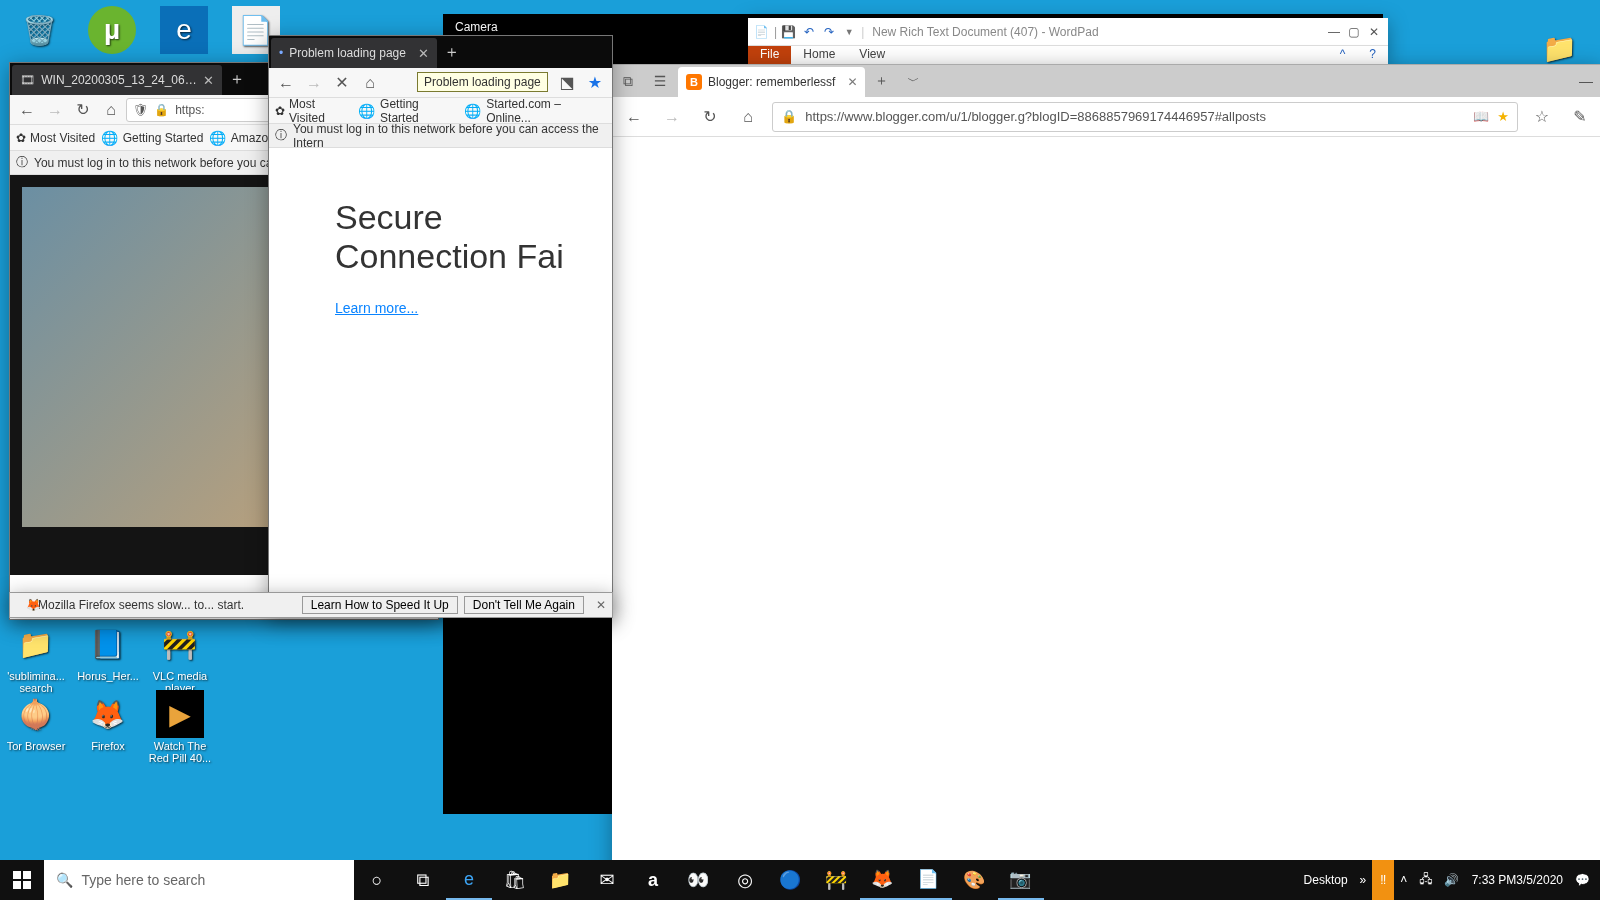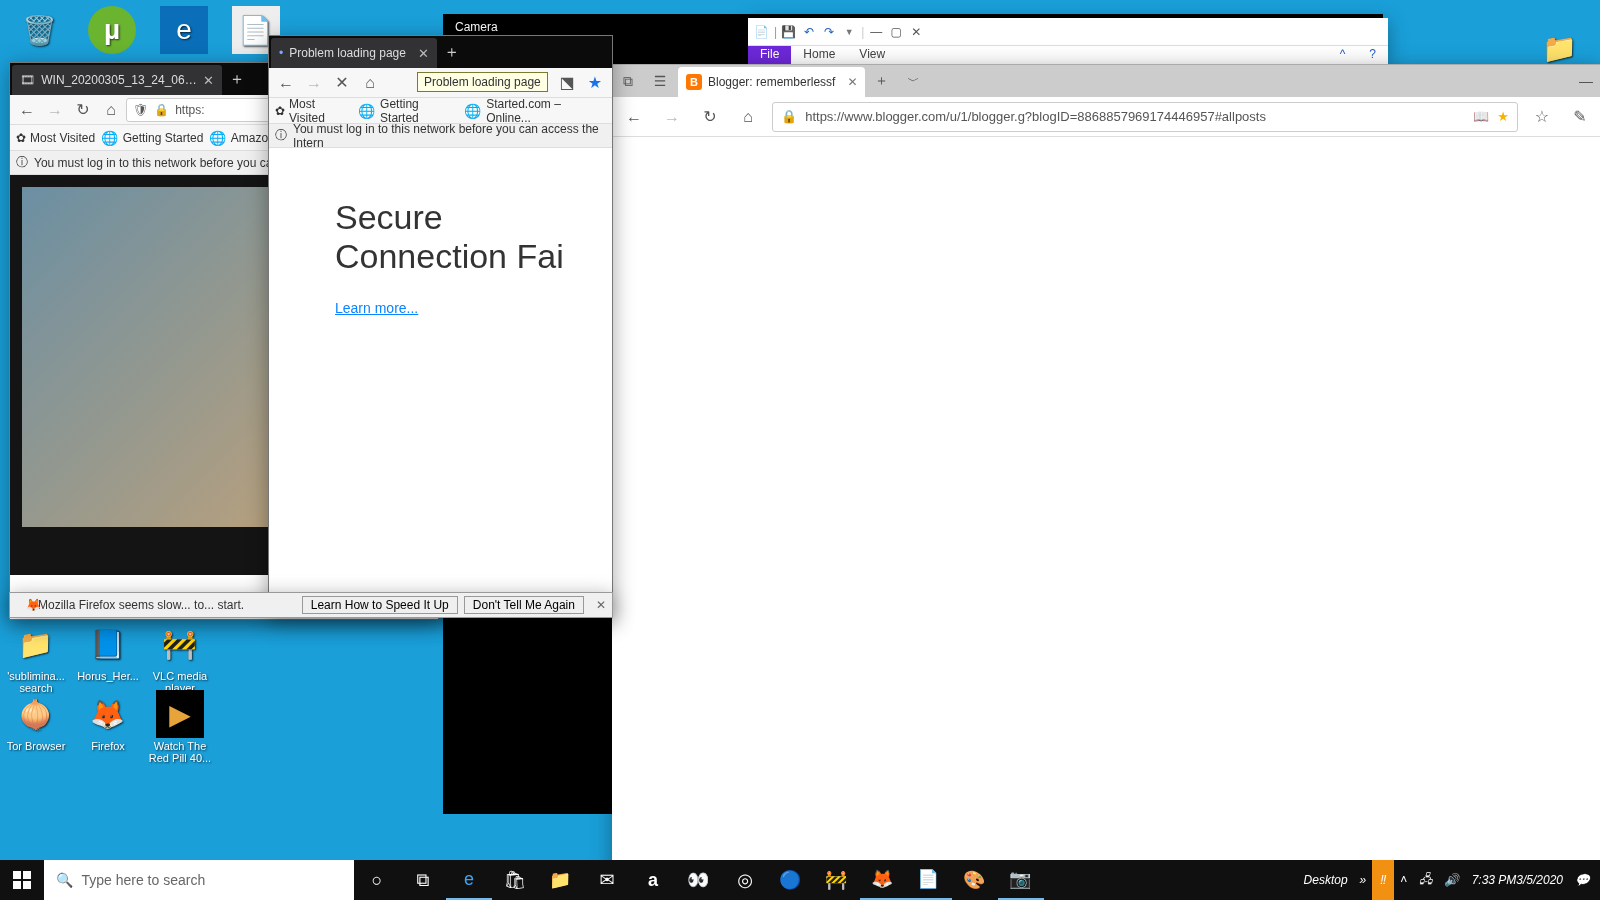--- a/index.html
+++ b/index.html
@@ -10,21 +10,21 @@
 .desktop-icon .iconbox { width: 48px; height: 48px; margin: 0 auto 2px; display:flex; align-items:center; justify-content:center; font-size:28px; }
 
 .camera-win { left: 443px; top: 14px; width: 940px; height: 800px; background:#000; }
 .camera-title { height: 26px; line-height: 26px; color:#fff; font-size: 12px; padding-left: 12px; }
 
 .wordpad-win { left: 748px; top: 18px; width: 640px; height: 46px; background:#fff; }
 .wp-top { height: 28px; display:flex; align-items:center; gap:4px; padding:0 6px; font-size:12px; color:#555; border-bottom:1px solid #ddd; }
 .wp-top .ico{ width:16px; height:16px; display:inline-flex; align-items:center; justify-content:center; }
 .wp-ribbon { height:18px; display:flex; font-size:12px; }
 .wp-ribbon .tab{ padding:1px 12px; color:#444; }
-.wp-ribbon .tab.file{ background:#6d28d9; color:#fff; }
+.wp-ribbon .tab.file{ background:#c2410c; color:#fff; }
 
 .edge-win { left: 612px; top: 64px; width: 990px; height: 820px; background:#fff; border-top:1px solid #aaa; }
 .edge-tabs { height: 32px; background:#ccc; display:flex; align-items:flex-end; }
 .edge-tabbtn { width:32px; height:32px; display:flex; align-items:center; justify-content:center; color:#555; font-size:14px; }
 .edge-tab { height:30px; background:#fff; border-radius:4px 4px 0 0; display:flex; align-items:center; padding:0 8px; gap:6px; font-size:12px; color:#333; min-width:180px; margin-left:2px; }
 .edge-tab .fav{ width:16px; height:16px; background:#ff7700; border-radius:3px; color:#fff; font-size:11px; font-weight:bold; display:flex; align-items:center; justify-content:center;}
 .edge-toolbar{ height:40px; display:flex; align-items:center; gap:10px; padding:0 8px; border-bottom:1px solid #ddd;}
 .edge-toolbar .btn{ width:28px; height:28px; display:flex; align-items:center; justify-content:center; color:#555; font-size:16px; }
 .edge-url{ flex:1; height:30px; border:1px solid #ccc; border-radius:3px; display:flex; align-items:center; padding:0 8px; gap:8px; font-size:13px; color:#555; }
 
@@ -52,21 +52,21 @@
 
 .slowbar{ left:9px; top:592px; width:604px; height:26px; background:#f0f0f0; border:1px solid #999; display:flex; align-items:center; font-size:12px; color:#333;}
 .slowbar .msg{ flex:1; padding-left:28px; display:flex; align-items:center; gap:6px;}
 .slowbar button{ font-size:12px; padding:1px 8px; margin-right:6px; background:#efefef; border:1px solid #999;}
 
 .taskbar{ left:0; bottom:0; width:1600px; height:40px; background:#101010; display:flex; align-items:center; color:#fff;}
 .taskbar .start{ width:44px; height:40px; display:flex; align-items:center; justify-content:center; }
 .taskbar .search{ width:310px; height:40px; background:#fff; display:flex; align-items:center; gap:8px; color:#666; font-size:14px; padding:0 12px;}
 .taskbar .tbtn{ width:46px; height:40px; display:flex; align-items:center; justify-content:center; font-size:18px; color:#fff;}
 .taskbar .tbtn.active{ border-bottom:2px solid #76b9ed;}
-.taskbar .tray{ margin-left:auto; display:flex; align-items:center; height:40px; padding:0 4px;font-style:italic;}
+.taskbar .tray{ margin-left:auto; display:flex; align-items:center; height:40px; padding:0 4px;}
 .taskbar .tray .ti{ padding:0 6px; font-size:12px; color:#fff; display:flex; align-items:center; height:40px;}
 .taskbar .clock{ text-align:right; font-size:11px; line-height:13px; padding:0 8px;}
 svg{ display:block; }
 .win-shadow{ box-shadow: 0 4px 20px rgba(0,0,0,.35); }
 .icon-globe::before{content:"🌐"; font-size:14px;}
 </style>
 </head>
 <body>
 
 <div class="abs desktop-icon" style="left:4px; top:6px;">
@@ -121,20 +121,21 @@
 
 <div class="abs wordpad-win win-shadow">
   <div class="wp-top">
     <span class="ico">📄</span>
     <span style="color:#999;">|</span>
     <span class="ico" style="color:#2563c0;">💾</span>
     <span class="ico" style="color:#2563c0;">↶</span>
     <span class="ico" style="color:#2563c0;">↷</span>
     <span class="ico" style="color:#777; font-size:9px;">▼</span>
     <span style="color:#ccc;">|</span>
+    <span style="flex:1; text-align:left; color:#888; padding-left:4px;">New Rich Text Document (407) - WordPad</span>
     <span class="ico">—</span>
     <span class="ico">▢</span>
     <span class="ico">✕</span>
   </div>
   <div class="wp-ribbon">
     <div class="tab file">File</div>
     <div class="tab">Home</div>
     <div class="tab">View</div>
     <div style="flex:1"></div>
     <div class="tab" style="color:#2563c0;">^</div>

